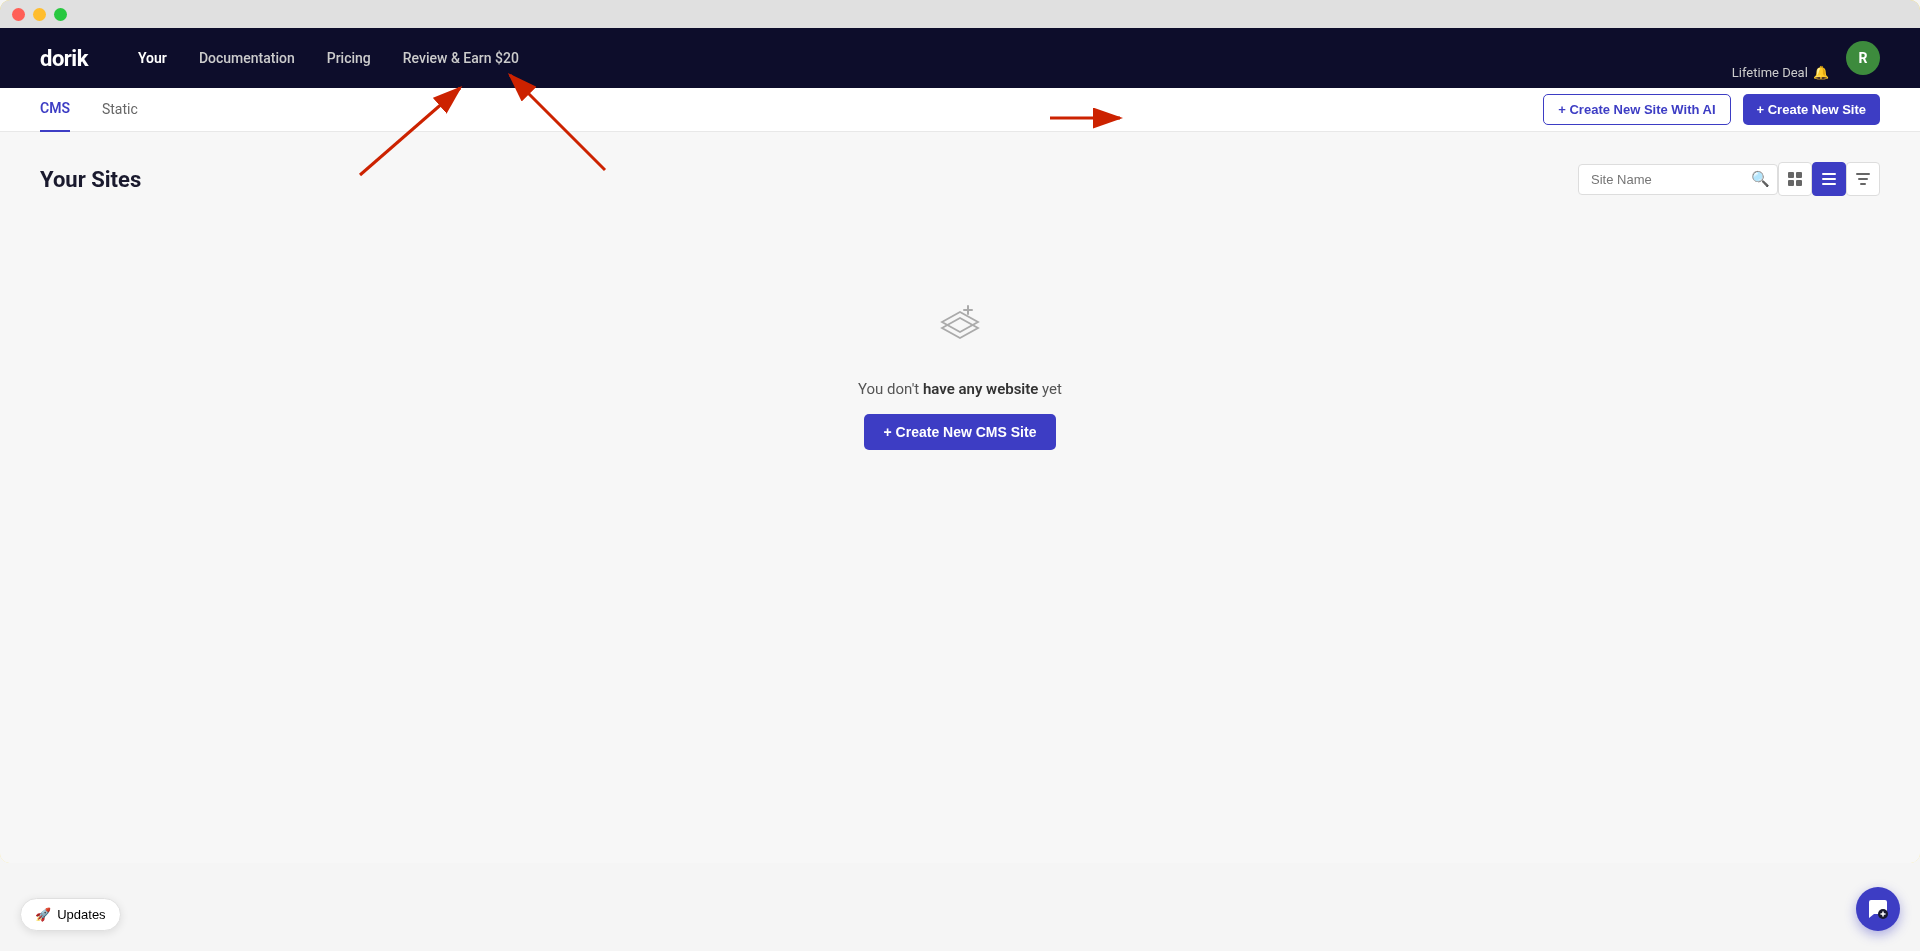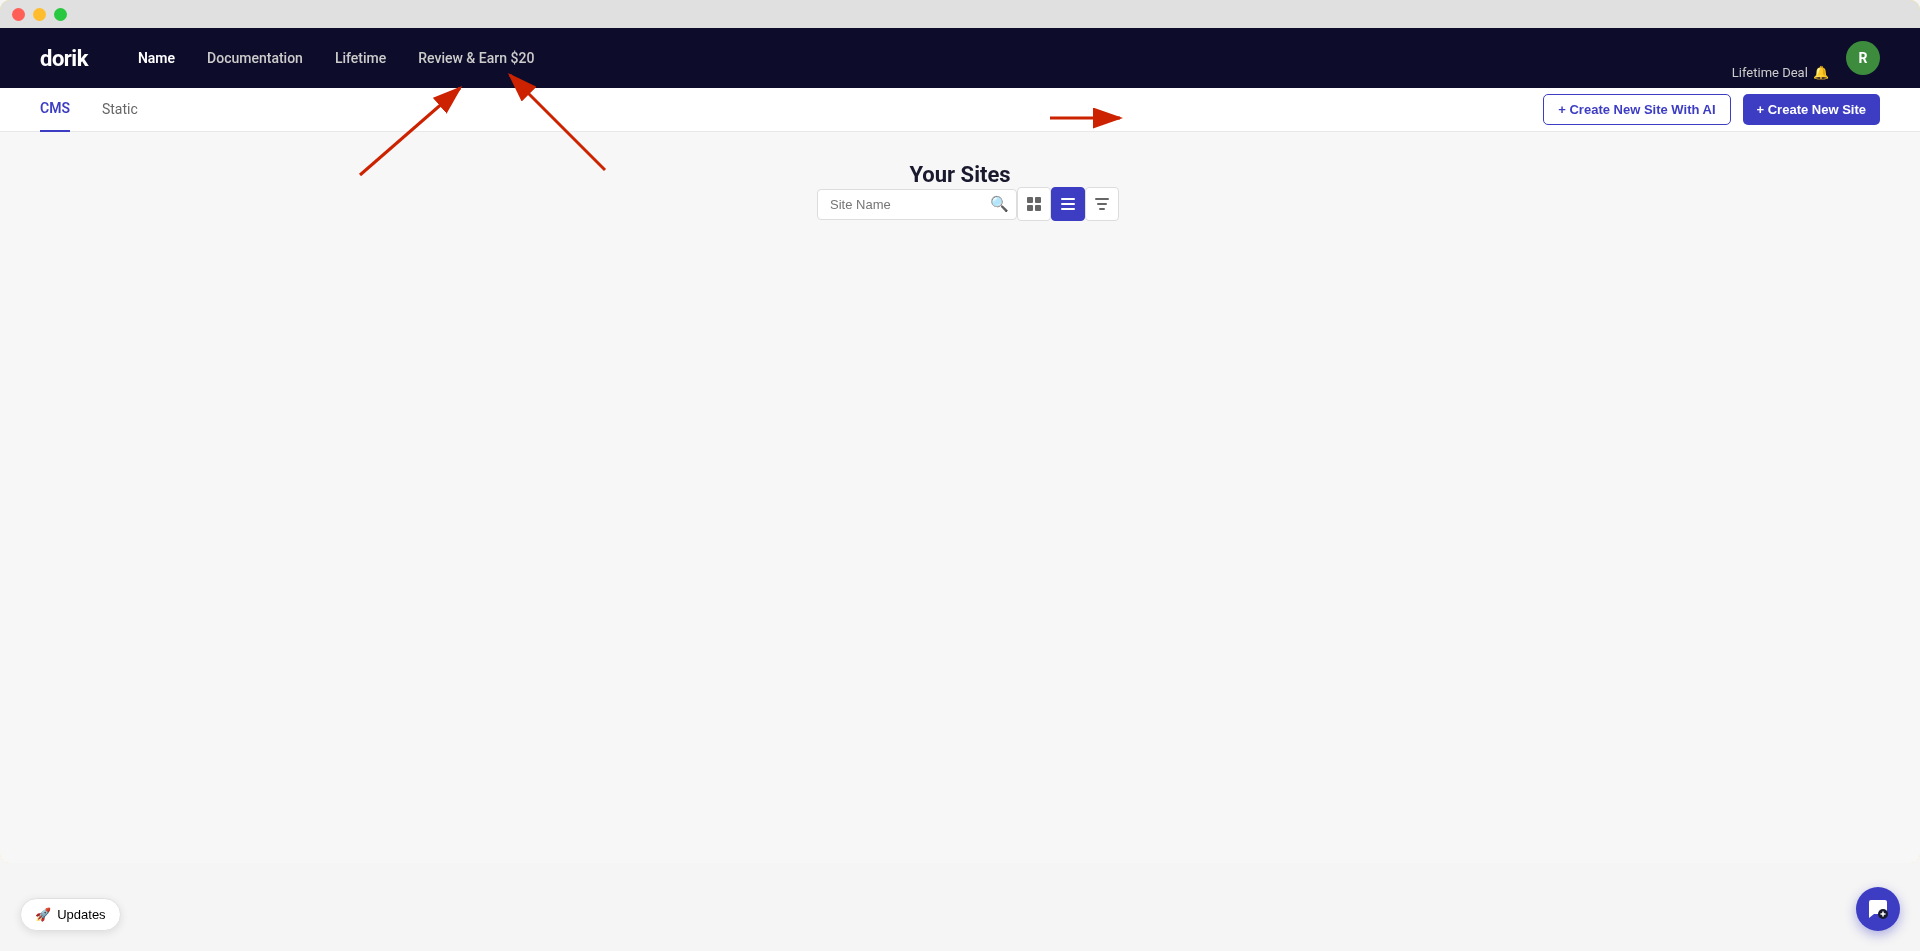--- a/index.html
+++ b/index.html
@@ -144,21 +144,20 @@
       flex: 1;
       padding: 30px 40px;
       background: #f7f7f7;
       overflow-y: auto;
     }
     .content-header {
       display: flex;
       align-items: center;
       justify-content: space-between;
       margin-bottom: 20px;
-      flex-direction: column;
     }
     .page-title {
       font-size: 22px;
       font-weight: 700;
       color: #1a1a2e;
     }
     .search-controls {
       display: flex;
       align-items: center;
       gap: 0;
@@ -338,23 +337,23 @@
     <div class="dot dot-red"></div>
     <div class="dot dot-yellow"></div>
     <div class="dot dot-green"></div>
   </div>
 
   <div class="app">
 
     <nav class="top-nav">
       <div class="logo">dorik</div>
       <div class="nav-links">
-        <a class="nav-link active">Name</a>
+        <a class="nav-link active">Your</a>
         <a class="nav-link">Documentation</a>
-        <a class="nav-link">Lifetime</a>
+        <a class="nav-link">Pricing</a>
         <a class="nav-link">Review &amp; Earn $20</a>
       </div>
       <div class="nav-right">
         <span class="lifetime-deal">
           <span>Lifetime Deal</span>
           <span>🔔</span>
         </span>
         <div class="avatar">R</div>
       </div>
     </nav>
@@ -396,20 +395,36 @@
           <button class="filter-btn">
             <svg width="16" height="16" viewBox="0 0 16 16" fill="currentColor">
               <rect x="1" y="2" width="14" height="2" rx="1"></rect>
               <rect x="3" y="7" width="10" height="2" rx="1"></rect>
               <rect x="5" y="12" width="6" height="2" rx="1"></rect>
             </svg>
           </button>
         </div>
       </div>
 
+      <div class="empty-state">
+        <div class="empty-icon">
+          <svg viewBox="0 0 56 56" fill="none" xmlns="http://www.w3.org/2000/svg">
+
+            <g stroke="#aaa" stroke-width="1.8" fill="none">
+              <path d="M10 32 L28 22 L46 32 L28 42 Z" stroke="#aaa" fill="none"></path>
+              <path d="M10 26 L28 16 L46 26 L28 36 Z" stroke="#aaa" fill="none"></path>
+              <path d="M36 10 L36 18 M32 14 L40 14" stroke="#aaa" stroke-width="2" stroke-linecap="round"></path>
+            </g>
+          </svg>
+        </div>
+        <p class="empty-text">
+          You don't <span>have any website</span> yet
+        </p>
+        <button class="btn-create-cms">+ Create New CMS Site</button>
+      </div>
 
     </div>
   </div>
 </div>
 
 <div class="bottom-bar">
   <button class="updates-btn">
     <span>🚀</span>
     <span>Updates</span>
   </button>

